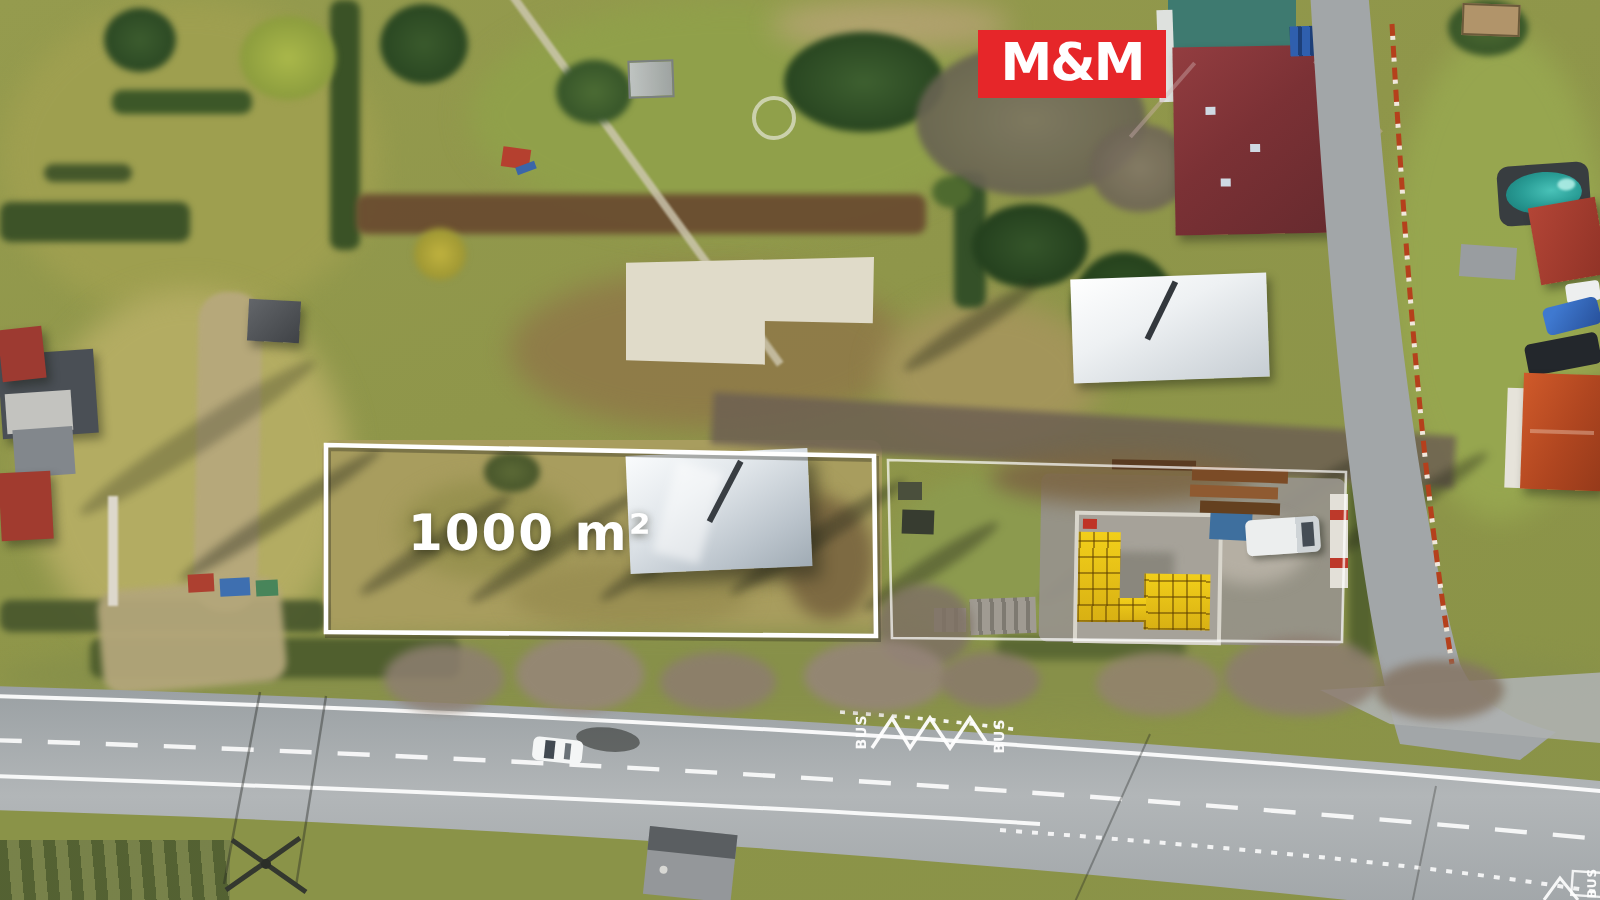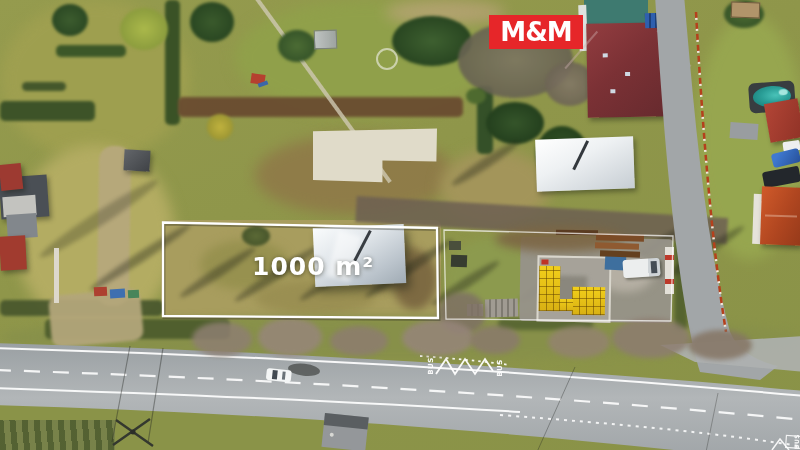--- a/index.html
+++ b/index.html
@@ -222,21 +222,21 @@
   <div class="abs bare" style="left:548px;top:326px;width:62px;height:32px;background:#93836f;"></div>
   <div class="abs bare" style="left:612px;top:318px;width:78px;height:40px;background:#8d7d70;"></div>
   <div class="abs bare" style="left:688px;top:330px;width:64px;height:30px;background:#857564;"></div>
 
   <svg width="800" height="450" viewBox="0 0 800 450" style="position:absolute;left:0;top:0;">
     <polygon points="164,224 438,229.5 439,319.5 164,317.5" stroke="rgba(40,40,30,.35)" stroke-width="3" fill="none"></polygon>
     <polygon points="163,222.5 437,228 438,318 163,316" stroke="#ffffff" stroke-width="2.3" fill="none"></polygon>
     <polygon points="444,230 673,236 671,321 446,319" stroke="rgba(255,255,255,.7)" stroke-width="1.3" fill="none"></polygon>
   </svg>
 
-  <div id="area-label" class="abs" style="left:204px;top:252px;margin-left:48px;">1000 m²</div>
+  <div id="area-label" class="abs" style="left:204px;top:252px;">1000 m²</div>
 
   <div id="logo" class="abs" style="left:489px;top:15px;">
     <div id="logo-top">M&amp;M</div>
   </div>
 
   <div class="abs bus" style="left:422px;top:362px;">BUS</div>
   <div class="abs bus" style="left:491px;top:364px;">BUS</div>
   <div class="abs bus" style="left:789px;top:438px;font-size:6px;">BUS</div>
 
 </div>

